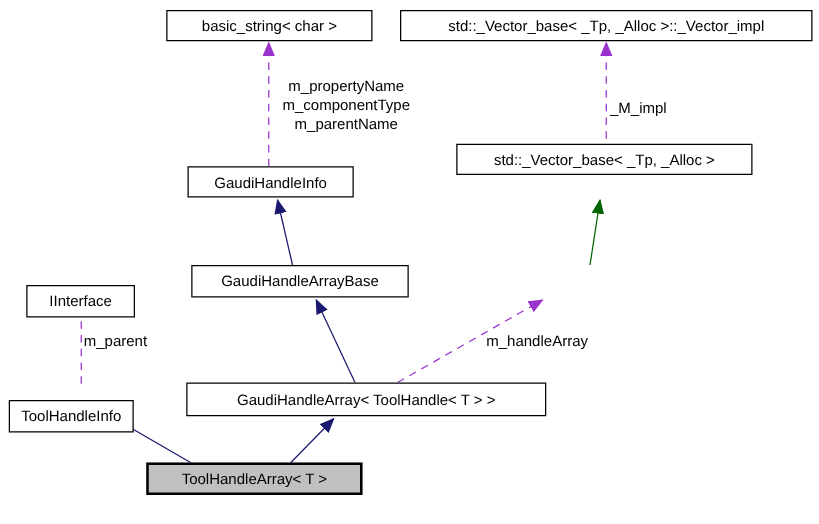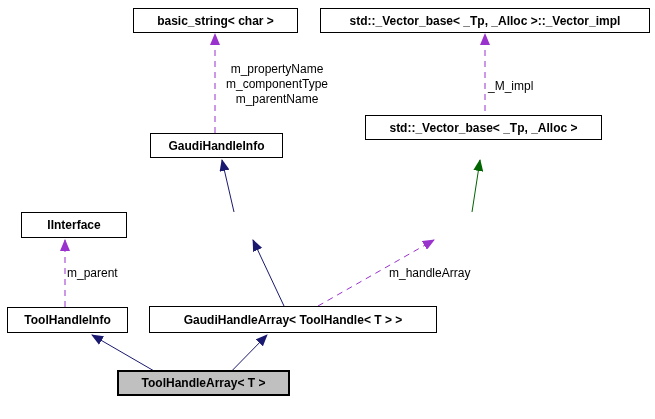--- a/index.html
+++ b/index.html
@@ -28,21 +28,20 @@
     border: 1px solid #000000;
     background: #ffffff;
     color: #000000;
     font-size: 12px;
     line-height: 1;
     display: flex;
     align-items: center;
     justify-content: center;
     white-space: nowrap;
     cursor: pointer;
-    font-weight: bold;
   }
   .node.selected {
     background: #c0c0c0;
     border-width: 2px;
     cursor: default;
   }
   text.edge-label {
     font-family: "Liberation Sans", sans-serif;
     font-size: 12px;
     fill: #000000;
@@ -77,17 +76,18 @@
       <line x1="234" y1="212" x2="222" y2="160" stroke="#191970" stroke-width="1" marker-end="url(#arrow-inheritance_public)"></line>
       <line x1="284" y1="306" x2="253" y2="240" stroke="#191970" stroke-width="1" marker-end="url(#arrow-inheritance_public)"></line>
       <line x1="180" y1="386" x2="92" y2="335" stroke="#191970" stroke-width="1" marker-end="url(#arrow-inheritance_public)"></line>
       <line x1="217" y1="386" x2="267" y2="335" stroke="#191970" stroke-width="1" marker-end="url(#arrow-inheritance_public)"></line>
       <line x1="472" y1="212" x2="480" y2="160" stroke="#006400" stroke-width="1" marker-end="url(#arrow-inheritance_protected)"></line>
     </svg>
 <div class="node" style="left: 133px; top: 8px; width: 165px; height: 25px;">basic_string&lt; char &gt;</div>
     <div class="node" style="left: 150px; top: 133px; width: 133px; height: 25px;">GaudiHandleInfo</div>
     <div class="node" style="left: 320px; top: 8px; width: 330px; height: 25px;">std::_Vector_base&lt; _Tp, _Alloc &gt;::_Vector_impl</div>
     <div class="node" style="left: 365px; top: 115px; width: 237px; height: 25px;">std::_Vector_base&lt; _Tp, _Alloc &gt;</div>
-    <div class="node" style="left: 21px; top: 212px; width: 106px; height: 26px; text-align: right;">IInterface</div>
-    <div class="node" style="left: 7px; top: 307px; width: 121px; height: 26px;">ToolHandleInfo</div>
+    <div class="node" style="left: 21px; top: 228px; width: 87px; height: 26px; text-align: right;">IInterface</div>
+    <div class="node" style="left: 153px; top: 212px; width: 174px; height: 26px;">GaudiHandleArrayBase</div>
+    <div class="node" style="left: 7px; top: 320px; width: 100px; height: 26px;">ToolHandleInfo</div>
     <div class="node" style="left: 149px; top: 306px; width: 288px; height: 27px;">GaudiHandleArray&lt; ToolHandle&lt; T &gt; &gt;</div>
     <div class="node selected" style="left: 117px; top: 370px; width: 173px; height: 26px;">ToolHandleArray&lt; T &gt;</div>
   </div>
 
 </body></html>

